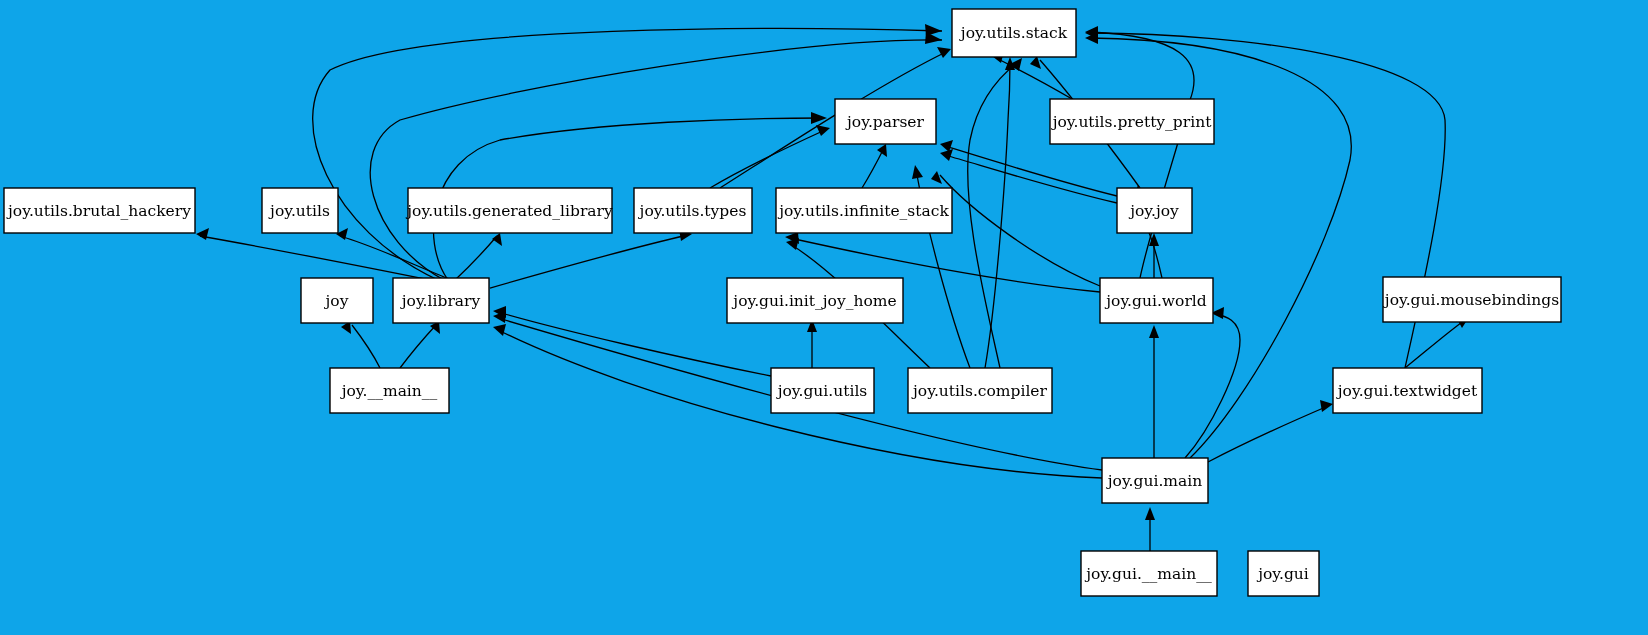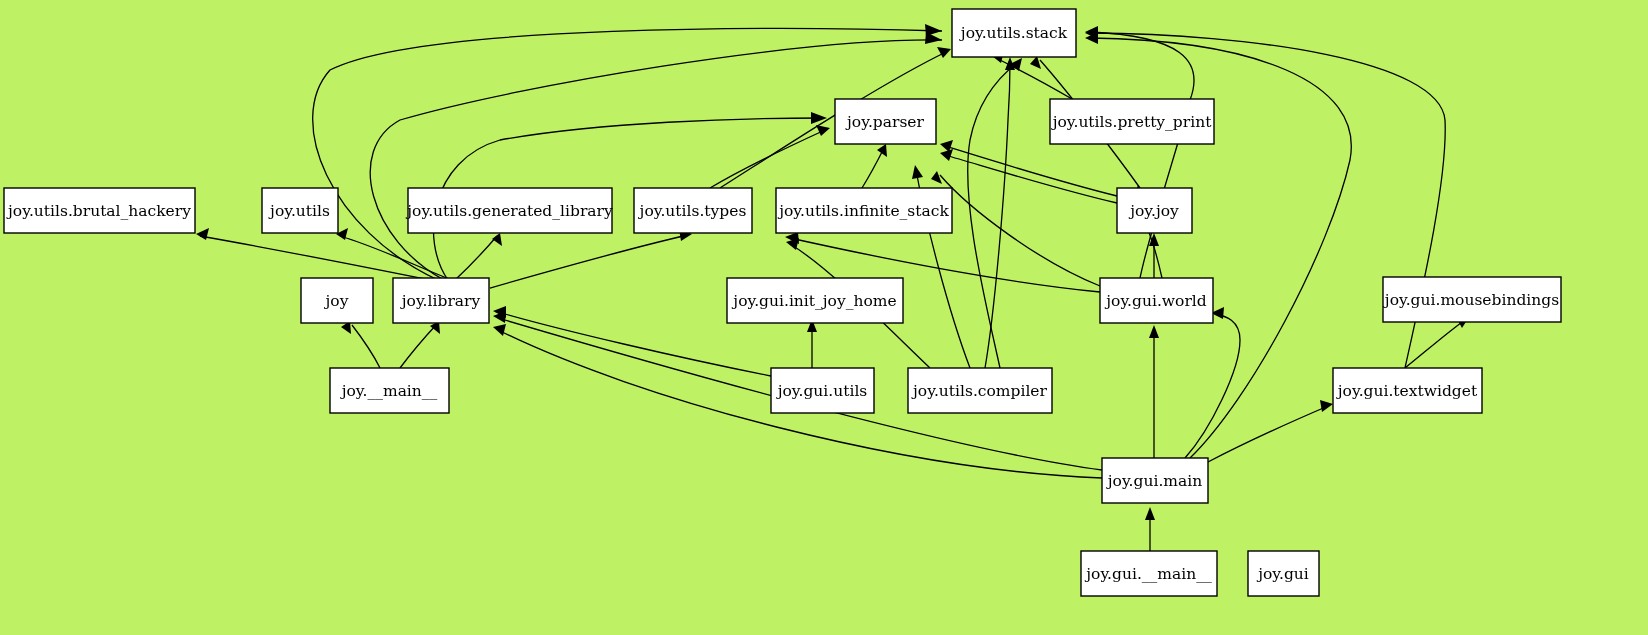--- a/index.html
+++ b/index.html
@@ -4,21 +4,21 @@
 <style>
   html, body {
     margin: 0;
     padding: 0;
     background: #ffffff;
   }
   #graph-root {
     position: relative;
     width: 1648px;
     height: 635px;
-    background: #bef264;
+    background: #0ea5e9;
     font-family: "DejaVu Serif", "Liberation Serif", serif;
     overflow: hidden;
   }
   svg#graph-canvas {
     position: absolute;
     left: 0;
     top: 0;
     width: 1648px;
     height: 635px;
     display: block;

